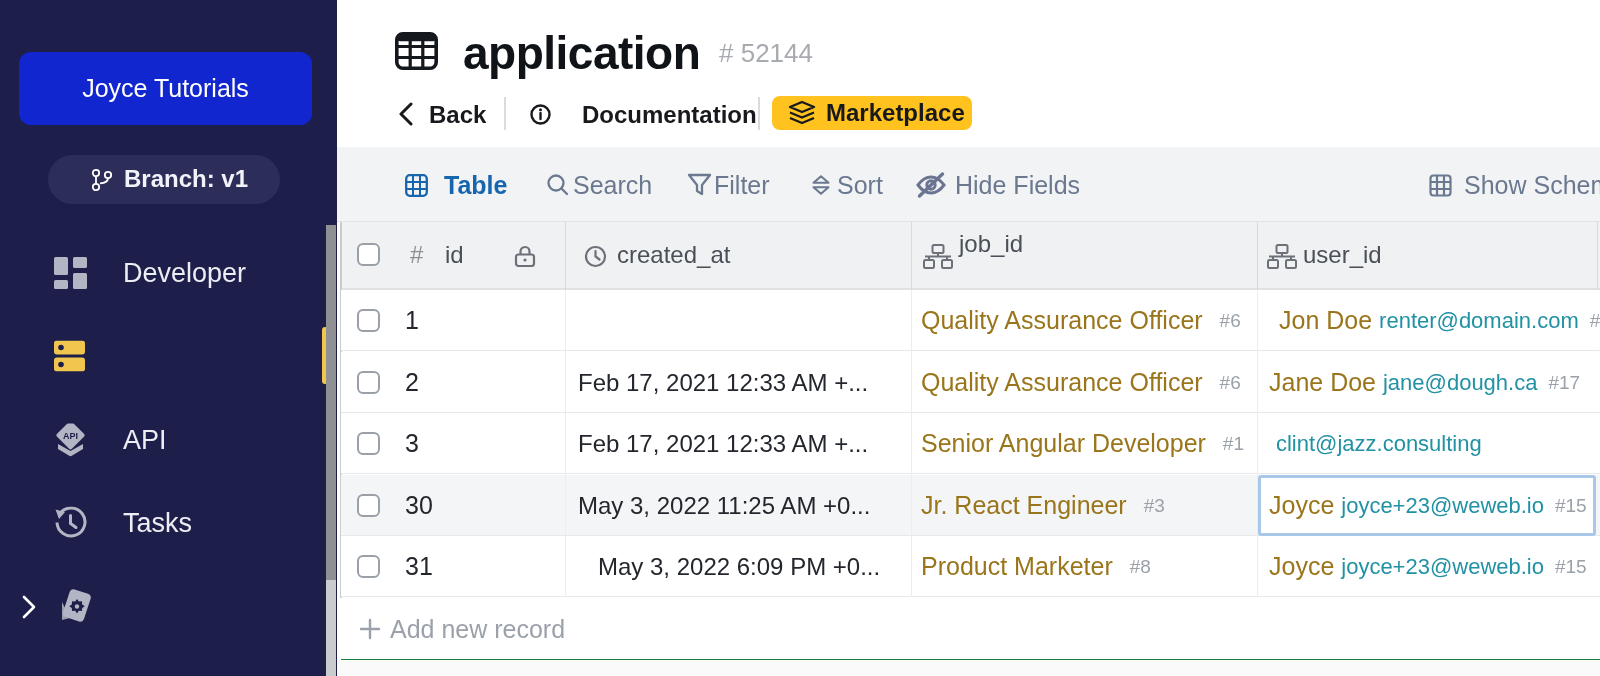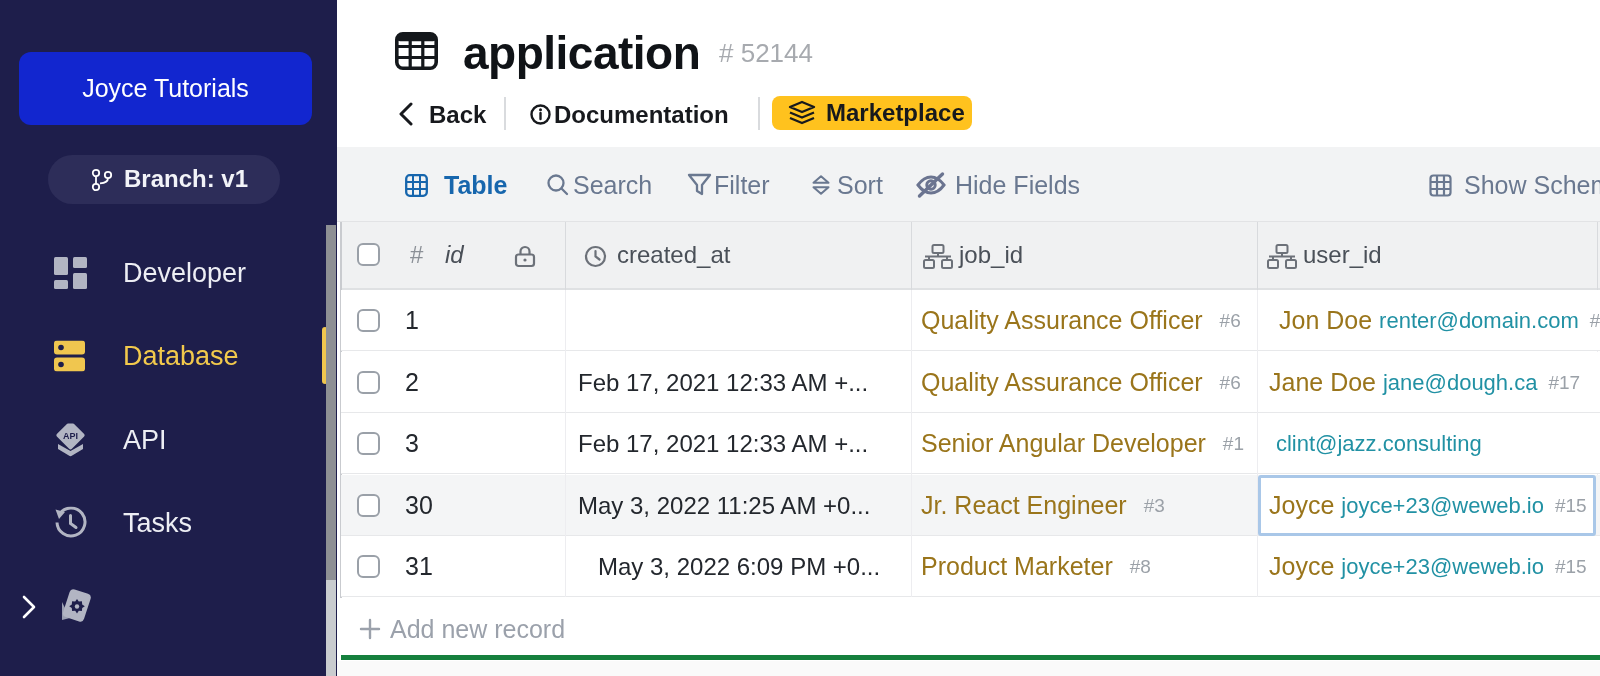--- a/index.html
+++ b/index.html
@@ -19,42 +19,42 @@
   .nav .ic { position:absolute; left:54px; top:50%; transform:translateY(-50%); }
   .nav .lb { position:absolute; left:123px; top:0; bottom:0; display:flex; align-items:center; }
   #yellowbar { left:322px; top:327px; width:6px; height:57px; background:#f0c64f; border-radius:3px; }
   #sthumb { left:326px; top:225px; width:10px; height:355px; background:#8e9094; }
   #strack { left:326px; top:580px; width:10px; height:96px; background:#c9cccf; }
   
   #h-title { left:463px; top:26px; font-size:46px; font-weight:bold; color:#101317; letter-spacing:-0.5px; }
   #h-num { left:719px; top:38px; font-size:26px; color:#a7aaaf; }
   .bold24 { font-size:24px; font-weight:bold; color:#17191d; }
   #back-lb { left:429px; top:101px; }
-  #doc-lb { left:554px; top:101px; }
+  #doc-lb { left:582px; top:101px; }
   .vdiv { width:2px; background:#d9dbde; top:97px; height:33px; }
   #mkt { left:772px; top:96px; width:200px; height:34px; background:#ffc21e; border-radius:8px; }
   #mkt span { position:absolute; left:54px; top:3px; }
   
   #toolbar { left:337px; top:147px; width:1263px; height:75px; background:#f2f3f4; border-bottom:1px solid #e2e3e5; }
   .titem { position:absolute; top:148px; height:74px; display:flex; align-items:center; color:#6a7890; font-size:25px; white-space:nowrap; }
   
   #thead { left:341px; top:222px; width:1259px; height:68px; background:#f0f1f2; border-bottom:2px solid #dfe1e3; }
   .hlb { position:absolute; font-size:24px; color:#4a5058; top:0; height:66px; line-height:66px; }
   .cbx { position:absolute; width:23px; height:23px; border:2px solid #9aa0a8; border-radius:6px; background:#fff; }
   .coldiv { position:absolute; width:1px; background:#d8dadd; }
   .rowdiv { position:absolute; width:1px; background:#ededf0; }
   .row { left:341px; width:1259px; height:61px; border-bottom:1px solid #e7e8ea; background:#fff; }
   .cell { position:absolute; top:0; height:61px; display:flex; align-items:center; font-size:25px; color:#23272d; white-space:nowrap; }
   .olive { color:#9a751b; }
   .date { font-size:24px; }
   .olive > .tag { margin-left:10px; }
   .teal { color:#2191a4; font-size:22px; }
   .tag { color:#9ba1a8; font-size:19px; margin-left:4px; }
   #selcell { left:1258px; top:475px; width:338px; height:61px; background:#fff; border:3px solid #a9c7e8; border-radius:3px; }
-  #addrow { left:341px; top:598px; width:1259px; height:62px; border-bottom:5px solid #15803d; color:#9ba1ab; font-size:25px; }
+  #addrow { left:341px; top:598px; width:1259px; height:62px; border-bottom:1px solid #15803d; color:#9ba1ab; font-size:25px; }
   #bottom { left:337px; top:661px; width:1263px; height:15px; background:#fafafa; }
 </style>
 </head>
 <body>
 <div id="stage">
 
   <div id="sidebar" class="abs"></div>
   <div id="jbtn" class="abs">Joyce Tutorials</div>
   <div id="branch" class="abs">
     <svg width="22" height="24" viewBox="0 0 22 24" fill="none" stroke="#fff" stroke-width="1.8">
@@ -74,21 +74,20 @@
     </svg>
     <div class="lb">Developer</div>
   </div>
   <div class="abs nav" style="top:326px; color:#f2c94c;">
     <svg class="ic" width="31" height="31" viewBox="0 0 31 31" fill="#f0c64f">
       <rect x="0" y="0" width="31" height="14" rx="3"></rect>
       <rect x="0" y="17" width="31" height="14" rx="3"></rect>
       <circle cx="7" cy="7" r="2.8" fill="#1e1e4b"></circle>
       <circle cx="7" cy="24" r="2.8" fill="#1e1e4b"></circle>
     </svg>
-    <div class="lb">Database</div>
   </div>
   <div class="abs nav" style="top:410px;">
     <svg class="ic" width="33" height="33" viewBox="0 0 33 33">
       <rect x="6.2" y="1.2" width="21" height="21" rx="2" transform="rotate(45 16.5 11.5)" fill="#b2b5c3"></rect>
       <text x="16.5" y="15.5" font-size="9" font-weight="bold" fill="#1e1e4b" text-anchor="middle" font-family="Liberation Sans">API</text>
       <path d="M4 20.5 L16.5 27.5 L29 20.5 L29 25.5 L16.5 33 L4 25.5 Z" fill="#b2b5c3"></path>
     </svg>
     <div class="lb">API</div>
   </div>
   <div class="abs nav" style="top:493px;">
@@ -184,40 +183,40 @@
       <rect x="1.5" y="1.5" width="20" height="20" rx="3"></rect>
       <path d="M1.5 8 H21.5 M1.5 15 H21.5 M8 1.5 V21.5 M15 1.5 V21.5"></path>
     </svg>
     Show Schema
   </div>
 
   <div id="thead" class="abs"></div>
   <div class="abs" style="left:340px; top:222px; width:2px; height:376px; background:#c9cbcf;"></div>
   <div class="cbx abs" style="left:357px; top:243px;"></div>
   <div class="hlb abs" style="left:410px; top:222px; color:#8b9097;">#</div>
-  <div class="hlb abs" style="left:445px; top:222px;font-style:italic;">id</div>
+  <div class="hlb abs" style="left:445px; top:222px;">id</div>
   <svg class="abs" style="left:514px; top:245px;" width="22" height="23" viewBox="0 0 22 23" fill="none" stroke="#6c7179" stroke-width="2.2">
     <rect x="2" y="9.5" width="18" height="11.5" rx="2.5"></rect>
     <path d="M6.5 9.5 V6.5 C6.5 4 8.5 2 11 2 C13.5 2 15.5 4 15.5 6.5 V9.5"></path>
     <circle cx="11" cy="15" r="1.6" fill="#6c7179" stroke="none"></circle>
   </svg>
   <div class="coldiv abs" style="left:565px; top:222px; height:68px;"></div>
   <svg class="abs" style="left:584px; top:245px;" width="23" height="23" viewBox="0 0 23 23" fill="none" stroke="#6c7179" stroke-width="2.2">
     <circle cx="11.5" cy="11.5" r="9.5"></circle>
     <path d="M11.5 6 V11.5 L15.5 14.5" stroke-linecap="round"></path>
   </svg>
   <div class="hlb abs" style="left:617px; top:222px;">created_at</div>
   <div class="coldiv abs" style="left:911px; top:222px; height:68px;"></div>
   <svg class="abs" style="left:923px; top:244px;" width="30" height="25" viewBox="0 0 30 25" fill="none" stroke="#6c7179" stroke-width="2">
     <rect x="9.5" y="1" width="11" height="8" rx="1.5"></rect>
     <rect x="1" y="16" width="10" height="8" rx="1.5"></rect>
     <rect x="19" y="16" width="10" height="8" rx="1.5"></rect>
     <path d="M15 9 V12.5 M2 12.5 H28 M6 12.5 V16 M24 12.5 V16"></path>
   </svg>
-  <div class="hlb abs" style="left:959px; top:222px;">job_id</div>
+  <div class="hlb abs" style="left:959px; top:211px;">job_id</div>
   <div class="coldiv abs" style="left:1257px; top:222px; height:68px;"></div>
   <svg class="abs" style="left:1267px; top:244px;" width="30" height="25" viewBox="0 0 30 25" fill="none" stroke="#6c7179" stroke-width="2">
     <rect x="9.5" y="1" width="11" height="8" rx="1.5"></rect>
     <rect x="1" y="16" width="10" height="8" rx="1.5"></rect>
     <rect x="19" y="16" width="10" height="8" rx="1.5"></rect>
     <path d="M15 9 V12.5 M2 12.5 H28 M6 12.5 V16 M24 12.5 V16"></path>
   </svg>
   <div class="hlb abs" style="left:1303px; top:222px;">user_id</div>
   <div class="coldiv abs" style="left:1597px; top:222px; height:68px;"></div>
   <div class="rowdiv abs" style="left:1597px; top:290px; height:307px;"></div>

